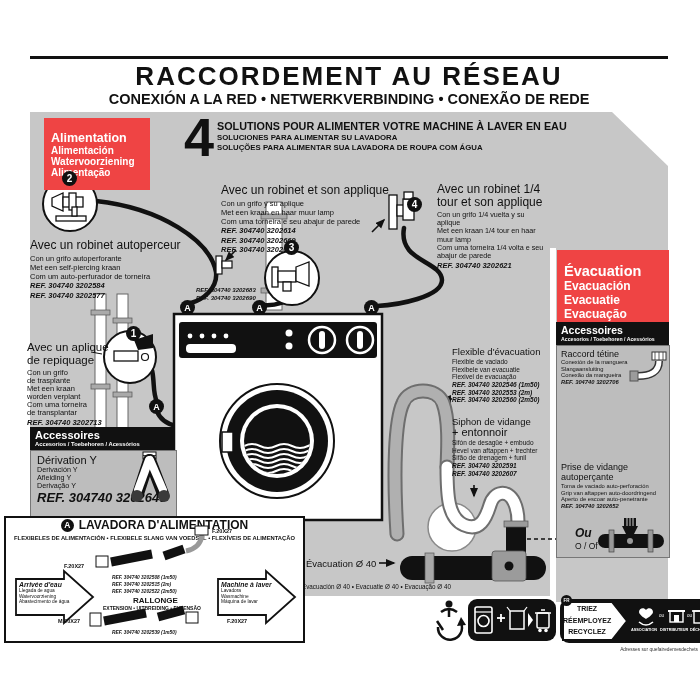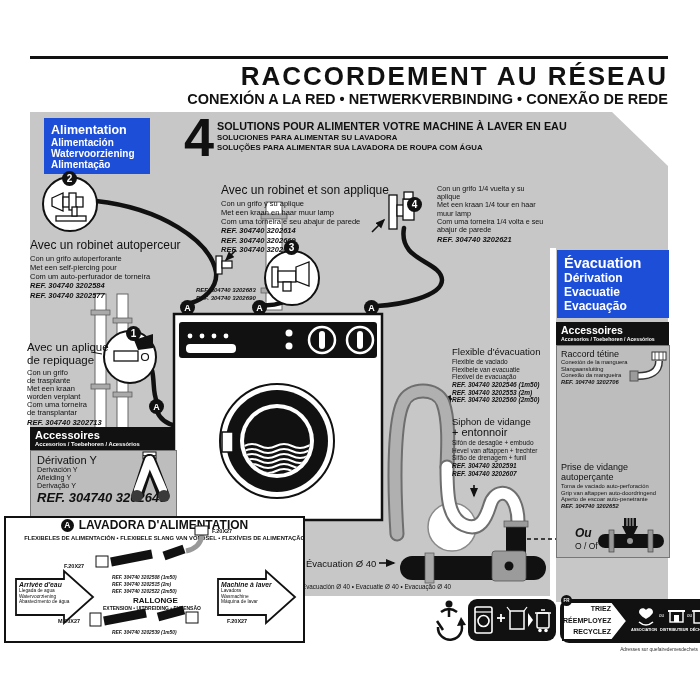--- a/index.html
+++ b/index.html
@@ -3,27 +3,27 @@
 <meta charset="utf-8">
 <style>
   html,body{margin:0;padding:0}
   #page{position:relative;width:700px;height:700px;background:#fff;
         font-family:"Liberation Sans",sans-serif;color:#111;overflow:hidden}
   .abs{position:absolute;line-height:1.15}
   .nw{white-space:nowrap}
   .b{font-weight:bold}
   .bi{font-weight:bold;font-style:italic}
   .it{}
-  .ctr{text-align:right}
+  .ctr{text-align:center}
   .wt{color:#fff}
   .badge{position:absolute;width:15px;height:15px;border-radius:50%;background:#111;color:#fff;
          font-size:10px;font-weight:bold;display:flex;align-items:center;justify-content:center;z-index:6}
   .amark{position:absolute;width:15px;height:15px;border-radius:50%;background:#111;color:#fff;
          font-size:9px;font-weight:bold;display:flex;align-items:center;justify-content:center;z-index:6}
-  .blackbox{position:absolute;background:#1d4ed8;color:#fff;padding:5px 7px;z-index:4}
+  .blackbox{position:absolute;background:#ef4444;color:#fff;padding:13px 7px;z-index:4}
   .panelhead{position:absolute;background:#111;color:#fff;z-index:4;padding:2px 5px}
   .panelbody{position:absolute;background:#bdbdbd;border:1px solid #777;z-index:3}
   .tx{position:absolute;z-index:5}
   .svgl{position:absolute;left:0;top:0;z-index:2}
 </style>
 </head>
 <body>
 
 <div id="page">
 
@@ -195,21 +195,21 @@
 
   <div class="amark" style="left:180px;top:300px">A</div>
   <div class="amark" style="left:252px;top:300px">A</div>
   <div class="amark" style="left:364px;top:300px">A</div>
   <div class="amark" style="left:149px;top:399px">A</div>
 
   <div class="tx" style="left:30px;top:238px">
     <div class="nw" style="font-size:12px">Avec un robinet autoperceur</div>
     <div style="font-size:7.5px;line-height:9px;margin-top:2px">
       <div class="nw">Con un grifo autoperforante</div>
-      <div class="nw">Met een self-piercing pour</div>
+      <div class="nw">Met een self-piercing kraan</div>
       <div class="nw">Com um auto-perfurador de torneira</div>
     </div>
     <div style="font-size:7.5px;line-height:9.5px">
       <div class="bi nw">REF. 304740 3202584</div>
       <div class="bi nw">REF. 304740 3202577</div>
     </div>
   </div>
 
   <div class="tx" style="left:221px;top:183px">
     <div class="nw" style="font-size:12px">Avec un robinet et son applique</div>
@@ -223,20 +223,21 @@
       <div class="bi nw">REF. 304740 3202669</div>
       <div class="bi nw">REF. 304740 3202676</div>
     </div>
   </div>
   <div class="tx" style="left:196px;top:287px;font-size:6px;line-height:7.5px">
     <div class="bi nw">REF. 304740 3202683</div>
     <div class="bi nw">REF. 304740 3202690</div>
   </div>
 
   <div class="tx" style="left:437px;top:183px;width:118px">
+    <div style="font-size:12px;line-height:13px">Avec un robinet 1/4 tour et son applique</div>
     <div style="font-size:7.2px;line-height:8.2px;margin-top:2px;width:108px">
       <div>Con un grifo 1/4 vuelta y su aplique</div>
       <div>Met een kraan 1/4 tour en haar muur lamp</div>
       <div>Com uma torneira 1/4 volta e seu abajur de parede</div>
     </div>
     <div class="bi nw" style="font-size:7.5px;margin-top:1px">REF. 304740 3202621</div>
   </div>
 
   <div class="tx" style="left:27px;top:341px">
     <div class="nw" style="font-size:11.5px;line-height:12.5px">Avec un aplique</div>
@@ -272,21 +273,21 @@
     <line x1="23" y1="12" x2="12" y2="46" stroke="#111" stroke-width="12" stroke-linecap="round"></line>
     <line x1="24" y1="12" x2="37" y2="46" stroke="#111" stroke-width="12" stroke-linecap="round"></line>
     <line x1="23" y1="12" x2="12" y2="42" stroke="#fff" stroke-width="8" stroke-linecap="round"></line>
     <line x1="24" y1="12" x2="37" y2="42" stroke="#fff" stroke-width="8" stroke-linecap="round"></line>
     <circle cx="11" cy="48" r="6" fill="#3a3a3a"></circle>
     <circle cx="38" cy="48" r="6" fill="#3a3a3a"></circle>
   </svg>
 
   <div class="blackbox" style="left:557px;top:250px;width:98px;height:58px">
     <div class="b nw" style="font-size:14.5px;line-height:16px">Évacuation</div>
-    <div class="b nw" style="font-size:12px;line-height:14px">Dérivation</div>
+    <div class="b nw" style="font-size:12px;line-height:14px">Evacuación</div>
     <div class="b nw" style="font-size:12px;line-height:14px">Evacuatie</div>
     <div class="b nw" style="font-size:12px;line-height:14px">Evacuação</div>
   </div>
 
   <div class="panelhead" style="left:556px;top:322px;width:103px;height:19px">
     <div class="b nw" style="font-size:10.5px;line-height:12px">Accessoires</div>
     <div class="b nw" style="font-size:5.2px">Accesorios / Toebehoren / Acessórios</div>
   </div>
   <div class="panelbody" style="left:556px;top:345px;width:112px;height:211px"></div>
   <div class="tx" style="left:561px;top:349px;width:104px">

